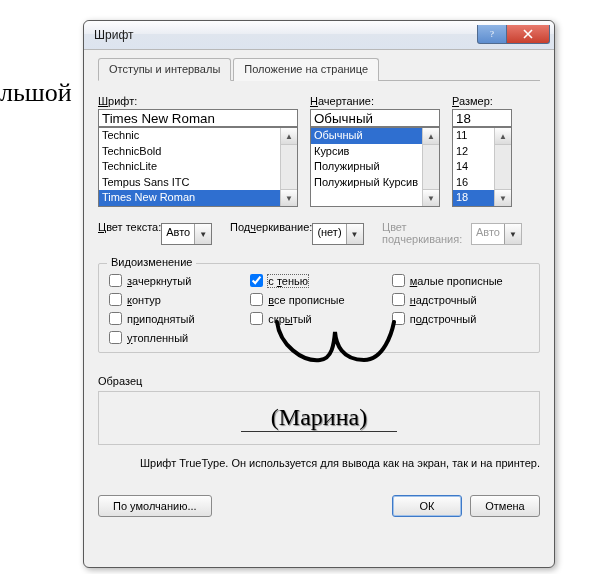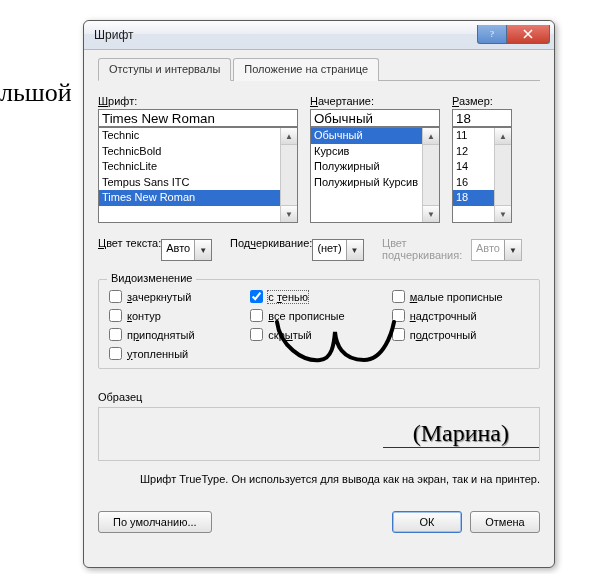--- a/index.html
+++ b/index.html
@@ -17,21 +17,21 @@
   .client{padding:8px 14px 12px 14px}
   .tabstrip{display:flex;border-bottom:1px solid #b5b5b5;margin-bottom:14px}
   .tab{padding:4px 10px 5px 10px;border:1px solid #b5b5b5;border-bottom:none;background:#f6f6f6;border-radius:3px 3px 0 0;margin-right:2px;margin-bottom:-1px;color:#333}
   .tab.active{background:#f0f0f0;border-bottom:1px solid #f0f0f0}
   .row3{display:flex;gap:12px}
   .col-font{flex:0 0 200px}
   .col-style{flex:0 0 130px}
   .col-size{flex:0 0 60px}
   .lbl{margin-bottom:2px}
   .textbox{height:18px;border:1px solid #7a7a7a;background:#fff;padding:1px 3px;box-sizing:border-box;width:100%}
-  .listbox{border:1px solid #7a7a7a;background:#fff;height:96px;overflow:hidden;position:relative;box-sizing:border-box;margin-top:0}
+  .listbox{border:1px solid #7a7a7a;background:#fff;height:80px;overflow:hidden;position:relative;box-sizing:border-box;margin-top:0}
   .listbox .scroll{position:absolute;right:0;top:0;bottom:0;width:16px;background:#eaeaea;border-left:1px solid #c8c8c8}
   .listbox .scroll .arr{height:16px;background:linear-gradient(#fdfdfd,#dcdcdc);border-bottom:1px solid #c8c8c8;display:flex;align-items:center;justify-content:center;font-size:8px;color:#555}
   .listbox .scroll .arr.bot{position:absolute;bottom:0;left:0;right:0;border-top:1px solid #c8c8c8;border-bottom:none}
   .listbox .items{position:absolute;left:0;right:16px;top:0;bottom:0}
   .li{padding:0 3px;height:15.5px;line-height:15.5px;white-space:nowrap;overflow:hidden}
   .li.sel{background:#2f6fd0;color:#fff}
   .row-combos{display:flex;gap:12px;margin-top:14px}
   .combo-group{display:flex;flex-direction:row}
   .cg1{flex:0 0 120px}
   .cg2{flex:0 0 140px}
@@ -43,21 +43,21 @@
   .combo.disabled .cval{color:#9a9a9a}
   .lbl.disabled{color:#9a9a9a}
   .groupbox{border:1px solid #c8c8c8;border-radius:2px;padding:10px 10px 8px 10px;margin-top:16px;position:relative}
   .groupbox .legend{position:absolute;top:-8px;left:8px;background:#f0f0f0;padding:0 4px}
   .chk-grid{display:grid;grid-template-columns:1fr 1fr 1fr;row-gap:6px;column-gap:4px}
   .chk{display:flex;align-items:center;gap:5px}
   .chk input{margin:0;width:13px;height:13px}
   .chk label{white-space:nowrap}
   .chk.dotted label{outline:1px dotted #666;outline-offset:0}
   .section-lbl{margin-top:22px}
-  .sample{border:1px solid #c8c8c8;height:52px;margin-top:4px;display:flex;align-items:center;justify-content:flex-end}
+  .sample{border:1px solid #c8c8c8;height:52px;margin-top:4px;display:flex;align-items:center;justify-content:center}
   .sample .txt{font-family:"Times New Roman",serif;font-size:24px;text-shadow:1px 1px 1px #888;border-bottom:1px solid #333;padding:0 30px}
   .info{text-align:right;margin-top:12px}
   .btnrow{display:flex;margin-top:26px;align-items:center}
   .btn{height:22px;padding:0 14px;border:1px solid #8a8a8a;border-radius:3px;background:linear-gradient(#fdfdfd,#e3e3e3);display:inline-flex;align-items:center;justify-content:center;min-width:70px;box-sizing:border-box}
   .btn.default{border-color:#3d79c8;box-shadow:0 0 0 1px #9fc1ea inset}
   .spacer{flex:1}
   .u{text-decoration:underline}
   
   .annot{position:absolute;pointer-events:none}
 </style>

